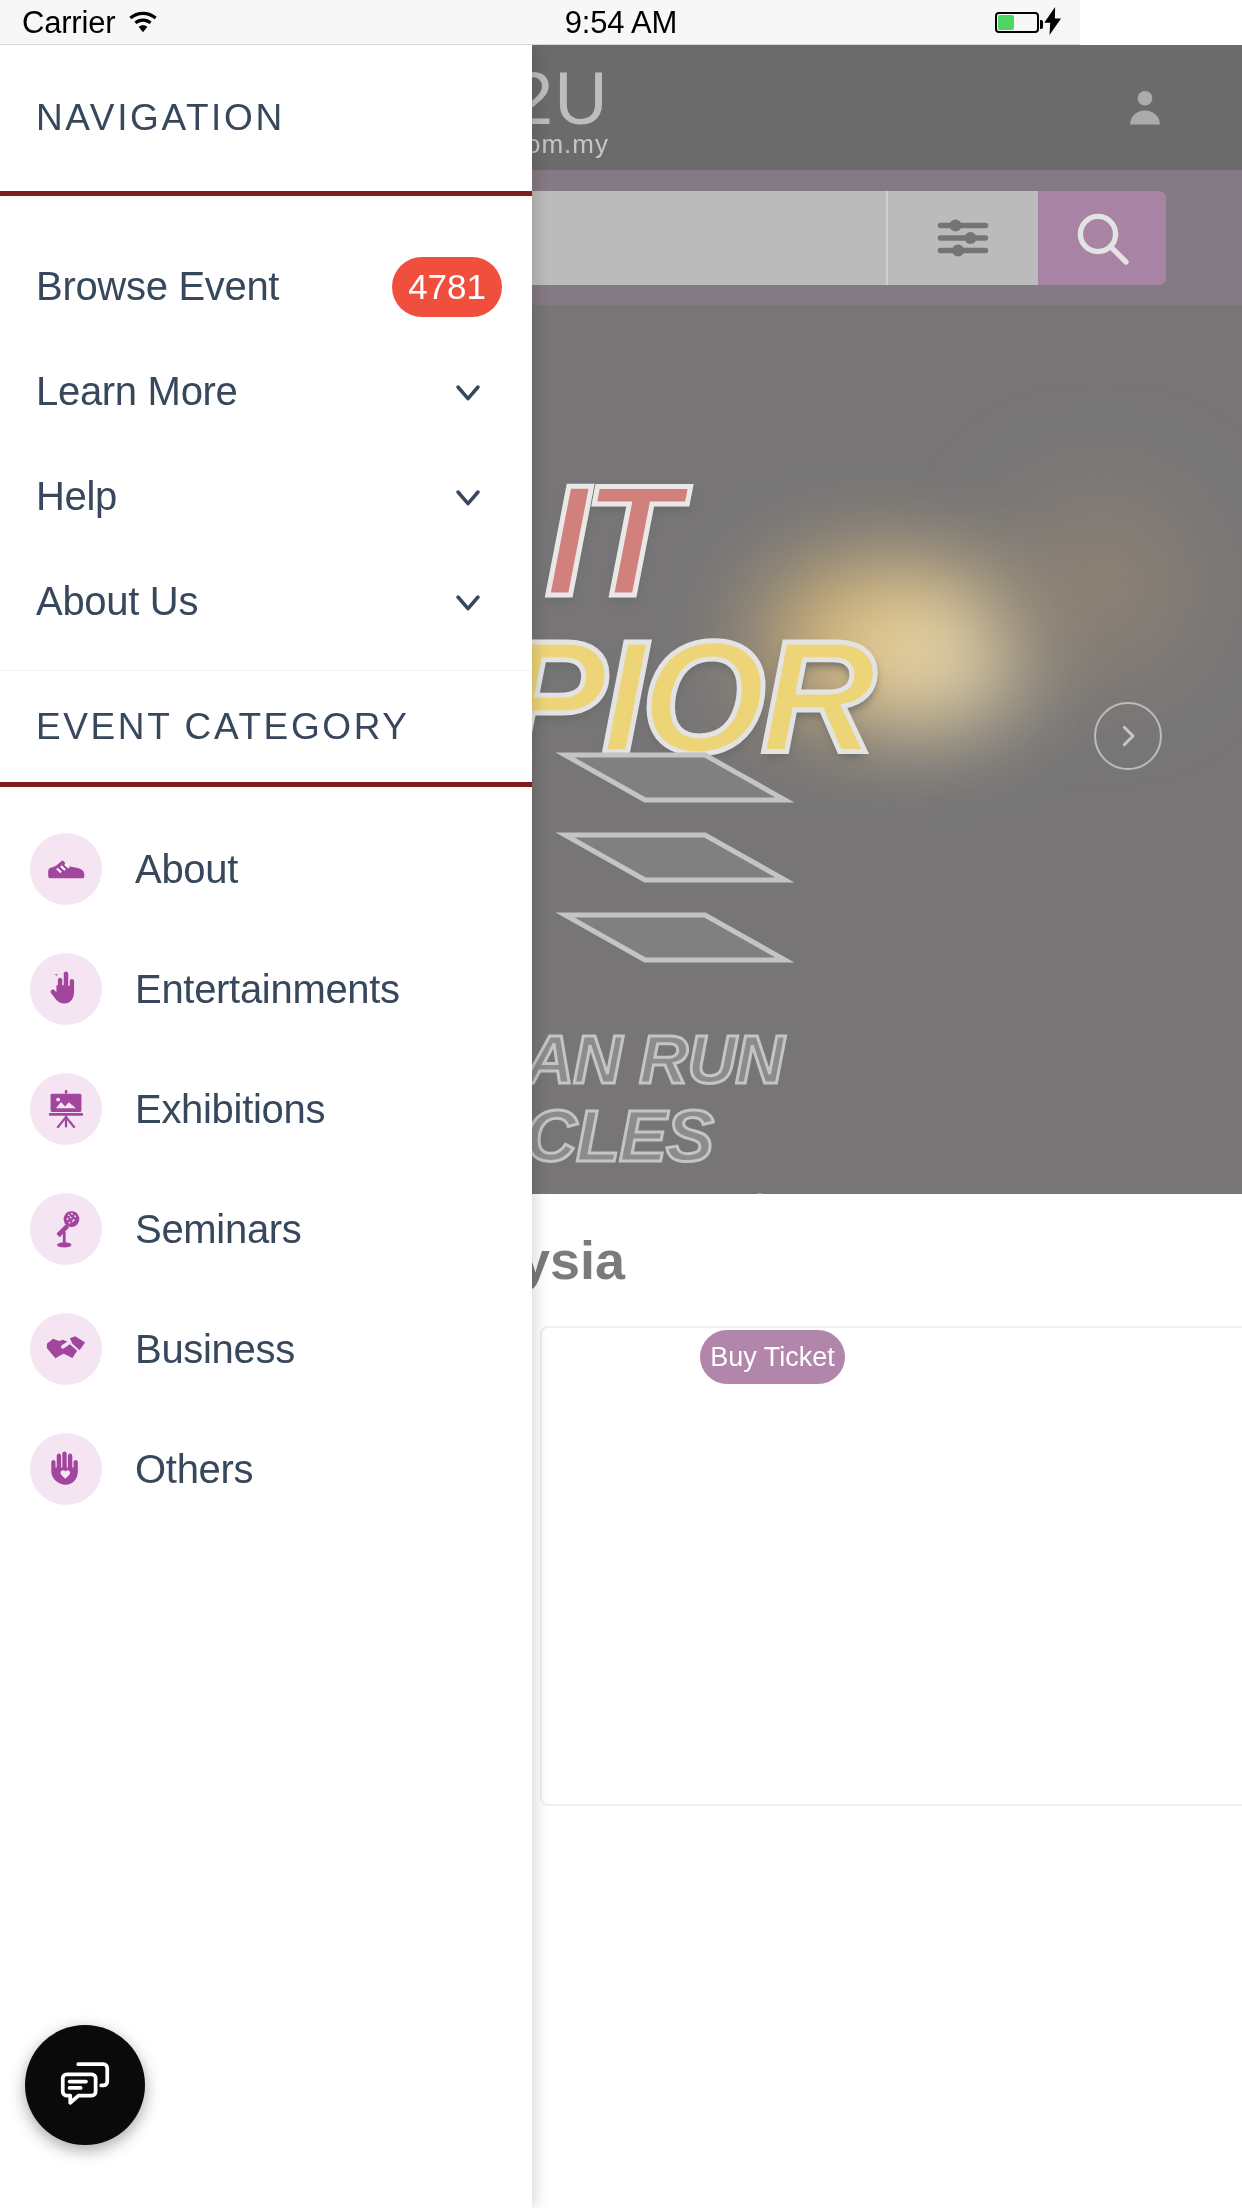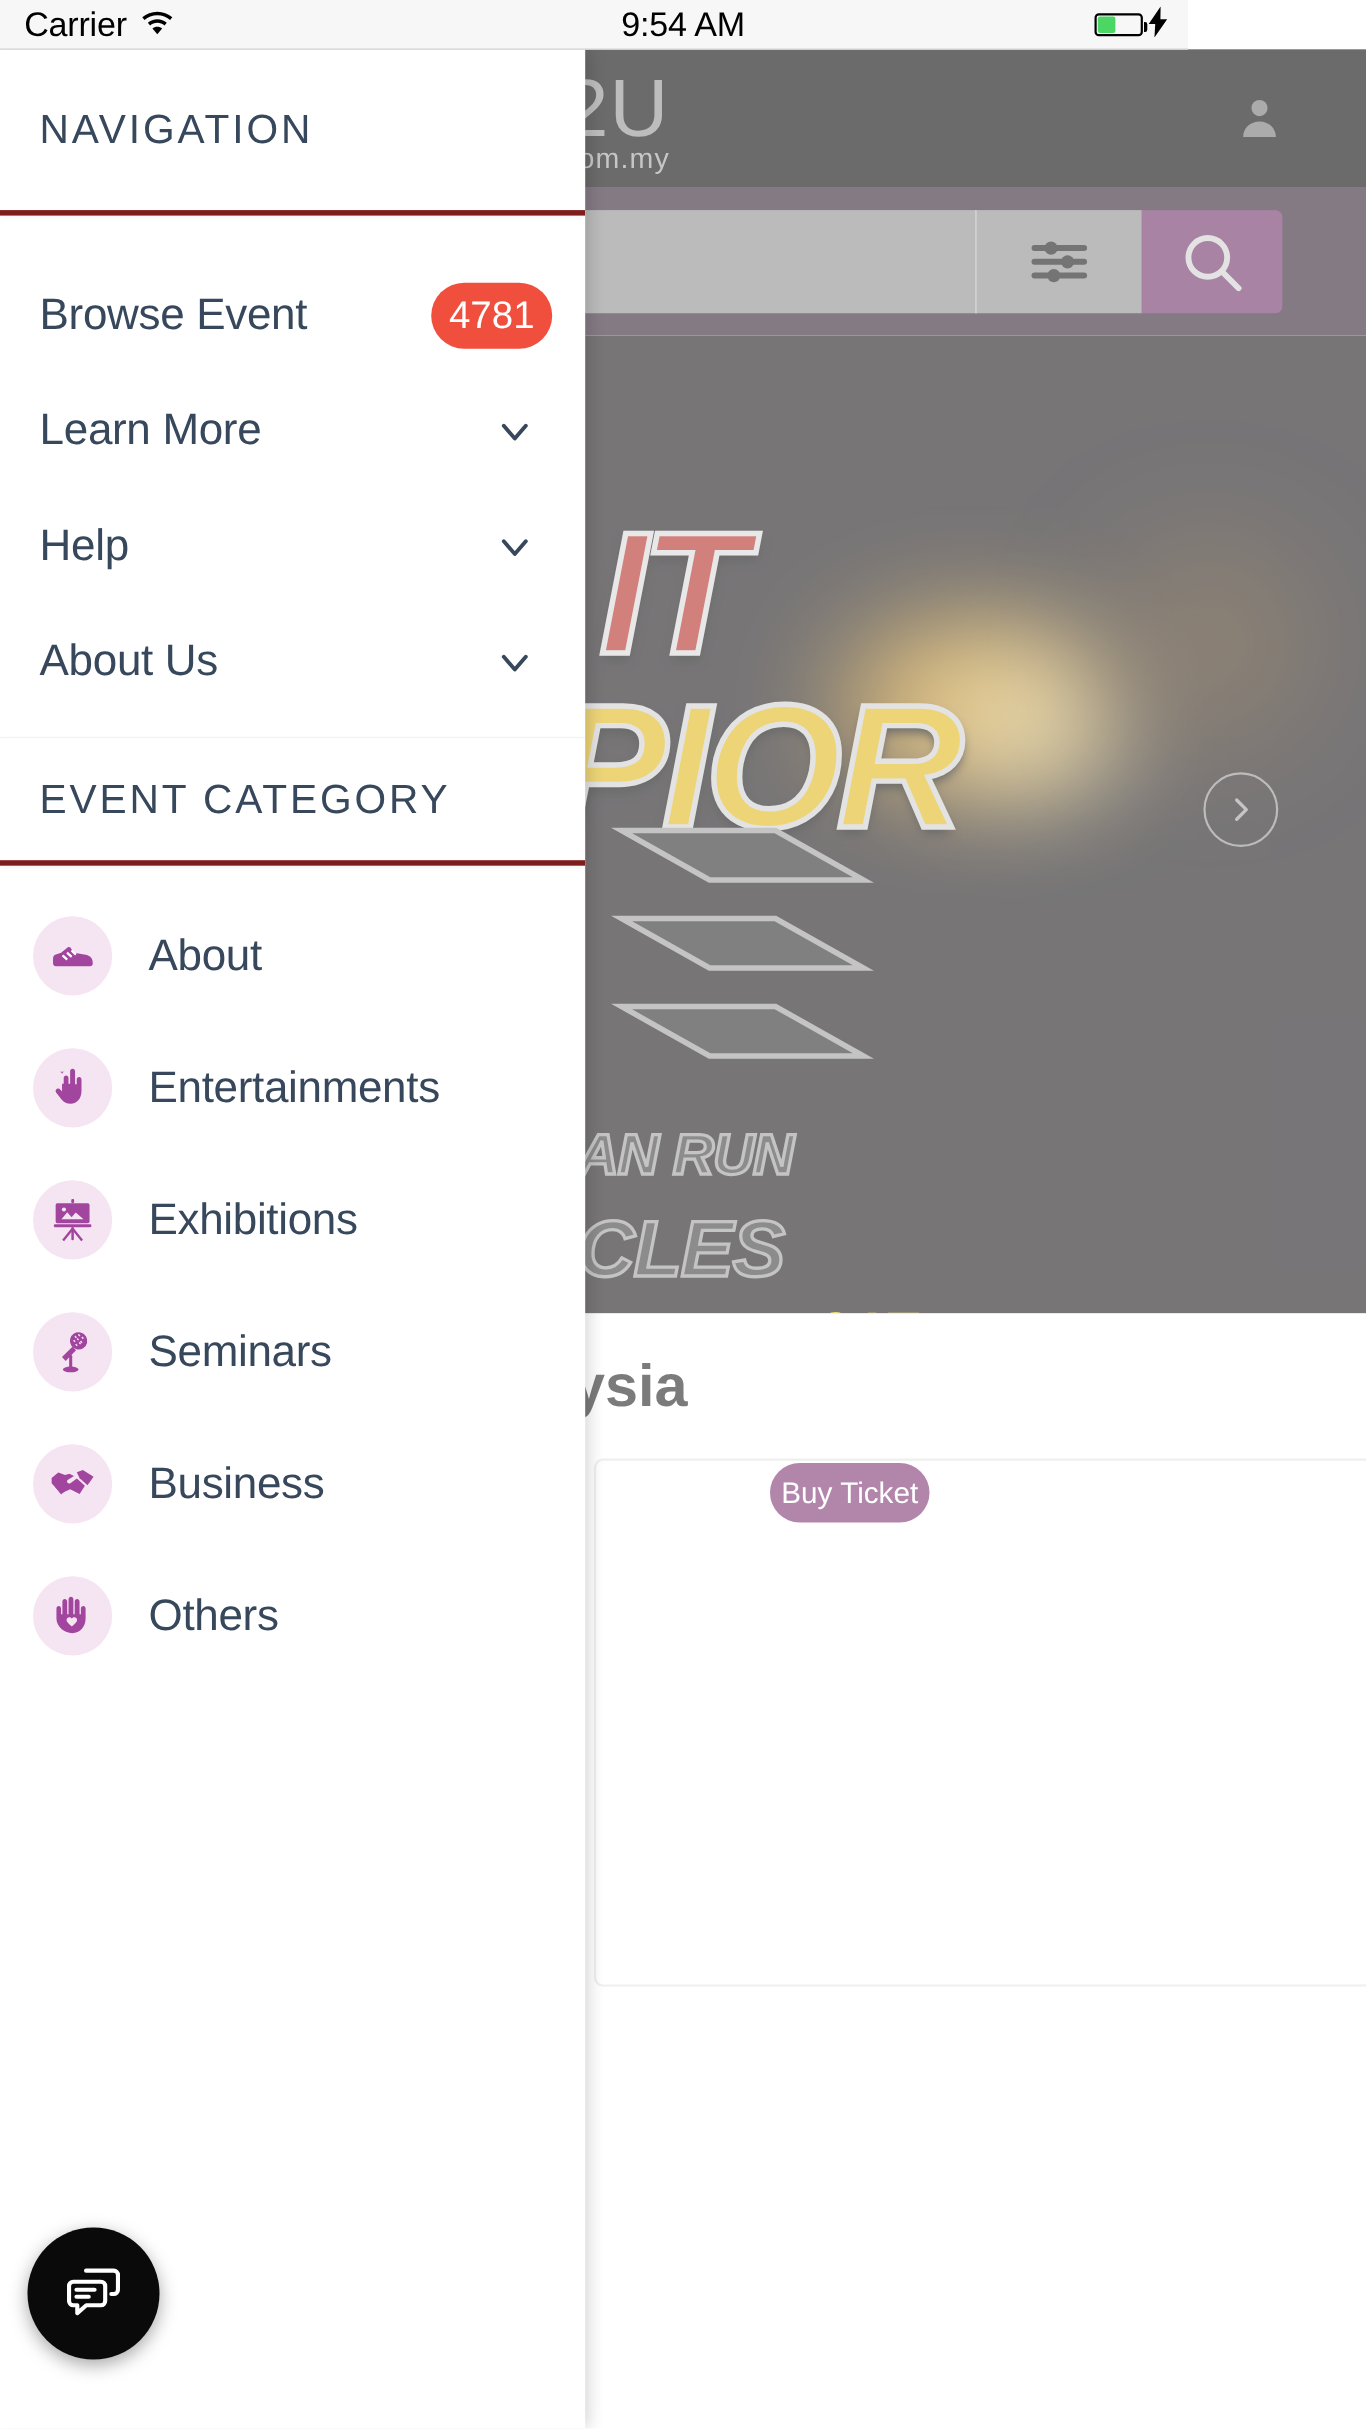--- a/index.html
+++ b/index.html
@@ -42,21 +42,21 @@
   #bg-searchbtn { width:128px; background:#6b2a63; display:flex; align-items:center; justify-content:center; }
 
   #bg-hero { position:absolute; left:0; top:260px; width:1242px; height:889px;
     background:#151214; overflow:hidden; }
   .hero-glow { position:absolute; border-radius:50%; filter:blur(50px); }
   #hero-t1 { position:absolute; left:545px; top:145px; font-size:158px; font-weight:800; font-style:italic;
     color:#b0251c; letter-spacing:-6px; -webkit-text-stroke:5px #d8d8d8; text-shadow:0 6px 10px #000; }
   #hero-t2 { position:absolute; left:500px; top:300px; font-size:160px; font-weight:800; font-style:italic;
     color:#e0b516; letter-spacing:-5px; -webkit-text-stroke:5px #cfcfcf; text-shadow:0 6px 10px #000; }
   #hero-chev { position:absolute; left:555px; top:440px; }
-  #hero-t3 { position:absolute; left:525px; top:715px; font-size:52px; font-weight:800; font-style:italic;
+  #hero-t3 { position:absolute; left:525px; top:715px; font-size:68px; font-weight:800; font-style:italic;
     color:#3a3a3a; -webkit-text-stroke:3px #9a9a9a; letter-spacing:-1px; }
   #hero-t4 { position:absolute; left:525px; top:790px; font-size:72px; font-weight:800; font-style:italic;
     color:#3a3a3a; -webkit-text-stroke:3px #9a9a9a; letter-spacing:-1px; }
   #hero-t5 { position:absolute; left:740px; top:875px; font-size:56px; font-weight:800; font-style:italic;
     color:#e0c313; letter-spacing:0px; }
   #hero-next { position:absolute; right:80px; top:397px; width:68px; height:68px;
     border-radius:50%; border:2px solid #8c8c8c; display:flex; align-items:center; justify-content:center; }
 
   #bg-below { position:absolute; left:0; top:1149px; width:1242px; height:1014px; background:#fff; }
   #bg-eventtitle { position:absolute; left:520px; top:35px; font-size:54px; font-weight:700; color:#1c1c1c; }

